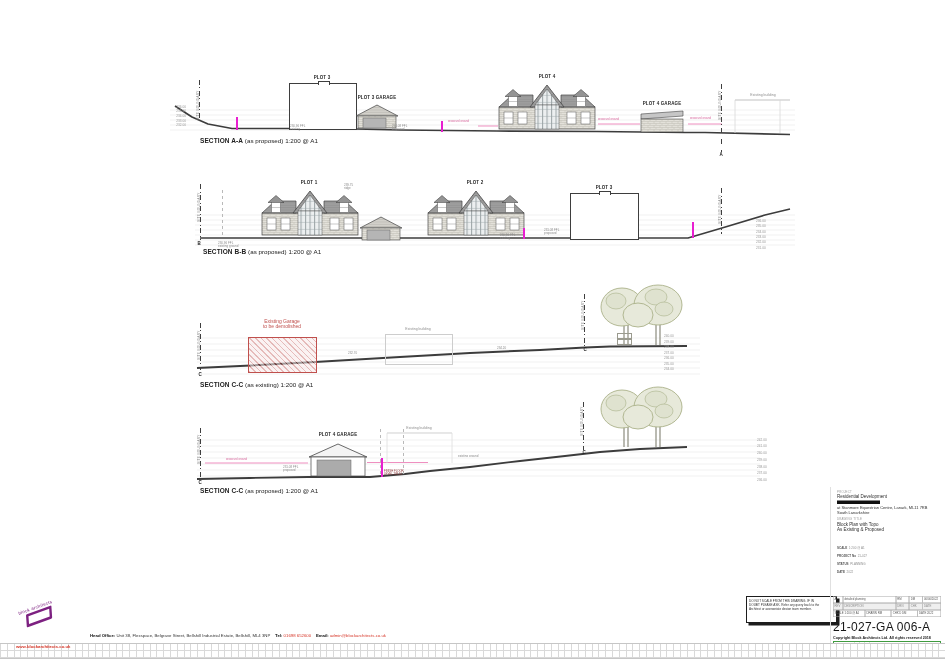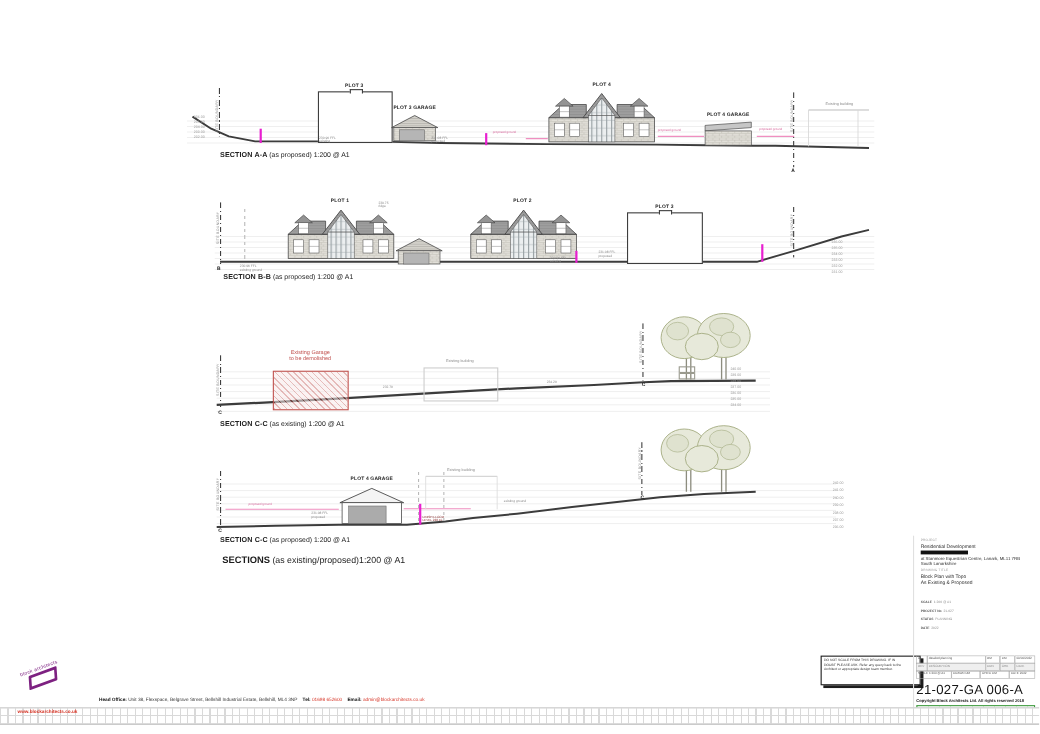--- a/index.html
+++ b/index.html
@@ -486,25 +486,20 @@
 239.00
 238.00
 237.00
 236.00</div>
   </div>
 
   <div class="abs" style="left:200px;top:487px;width:250px;height:10px;">
     <div class="sc seclab"><b>SECTION C-C</b><span> (as proposed) 1:200 @ A1</span></div>
   </div>
 
-  <div class="abs" style="left:202px;top:504px;width:300px;height:12px;">
-    <div class="sc" style="font-size:16px;color:#1c1c1c;white-space:nowrap;">
-      <b style="font-size:17px;">SECTIONS</b><span> (as existing/proposed)1:200 @ A1</span>
-    </div>
-  </div>
 
   <div class="abs notebox" style="left:746px;top:596px;width:89px;height:25px;">
     <div class="sc notetext" style="width:178px;">
       <span>DO NOT SCALE FROM THIS DRAWING. IF IN</span><br>
       <span>DOUBT PLEASE ASK. Refer any query back to the</span><br>
       <span>Architect or appropriate design team member.</span>
     </div>
   </div>
 
   <div class="abs vdivider" style="left:830px;top:487px;height:170px;"></div>

